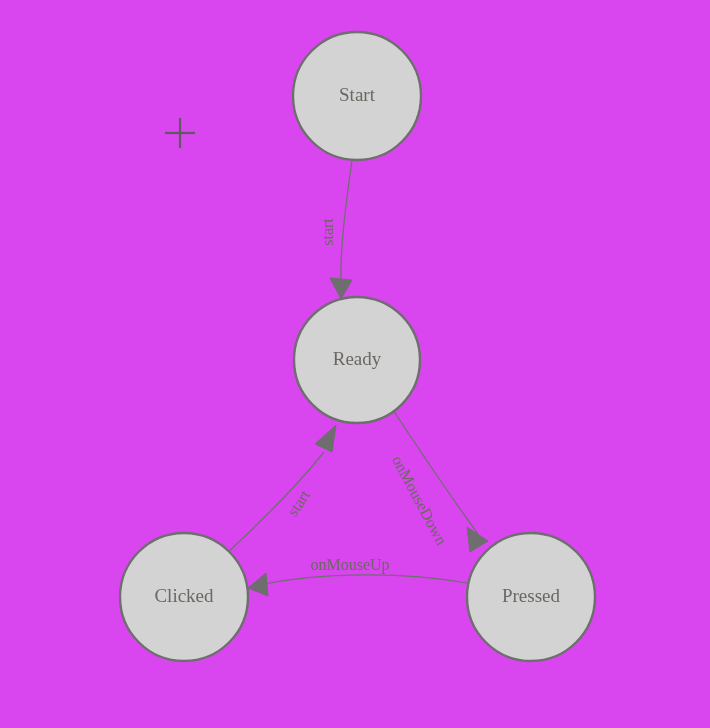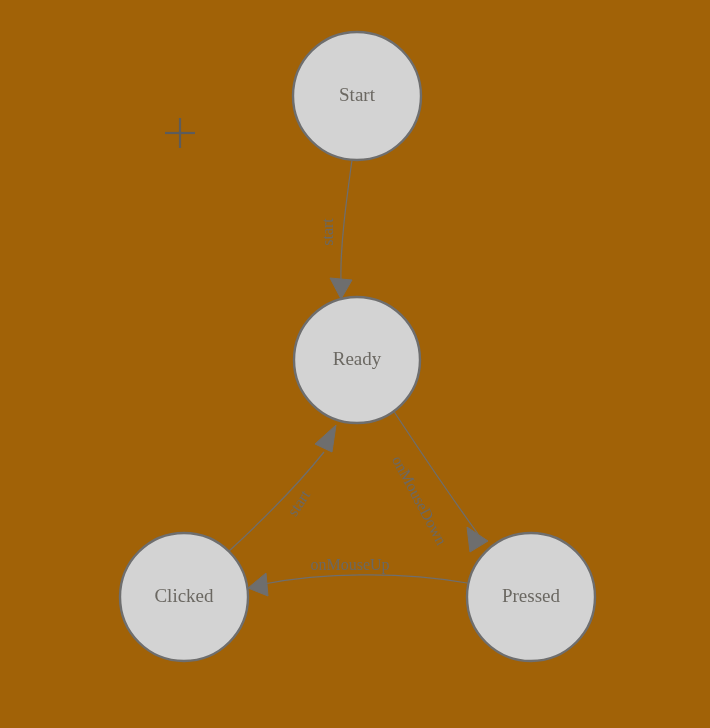--- a/index.html
+++ b/index.html
@@ -11,21 +11,21 @@
   body {
     width: 710px;
     height: 728px;
     overflow: hidden;
     font-family: "Liberation Serif", "DejaVu Serif", serif;
   }
   #canvas-wrap {
     position: relative;
     width: 710px;
     height: 728px;
-    background: #a16207;
+    background: #d946ef;
   }
   svg.diagram {
     display: block;
     width: 710px;
     height: 728px;
   }
   .node-shape {
     fill: #d3d3d3;
     stroke: #6e6e6e;
     stroke-width: 2.4;

